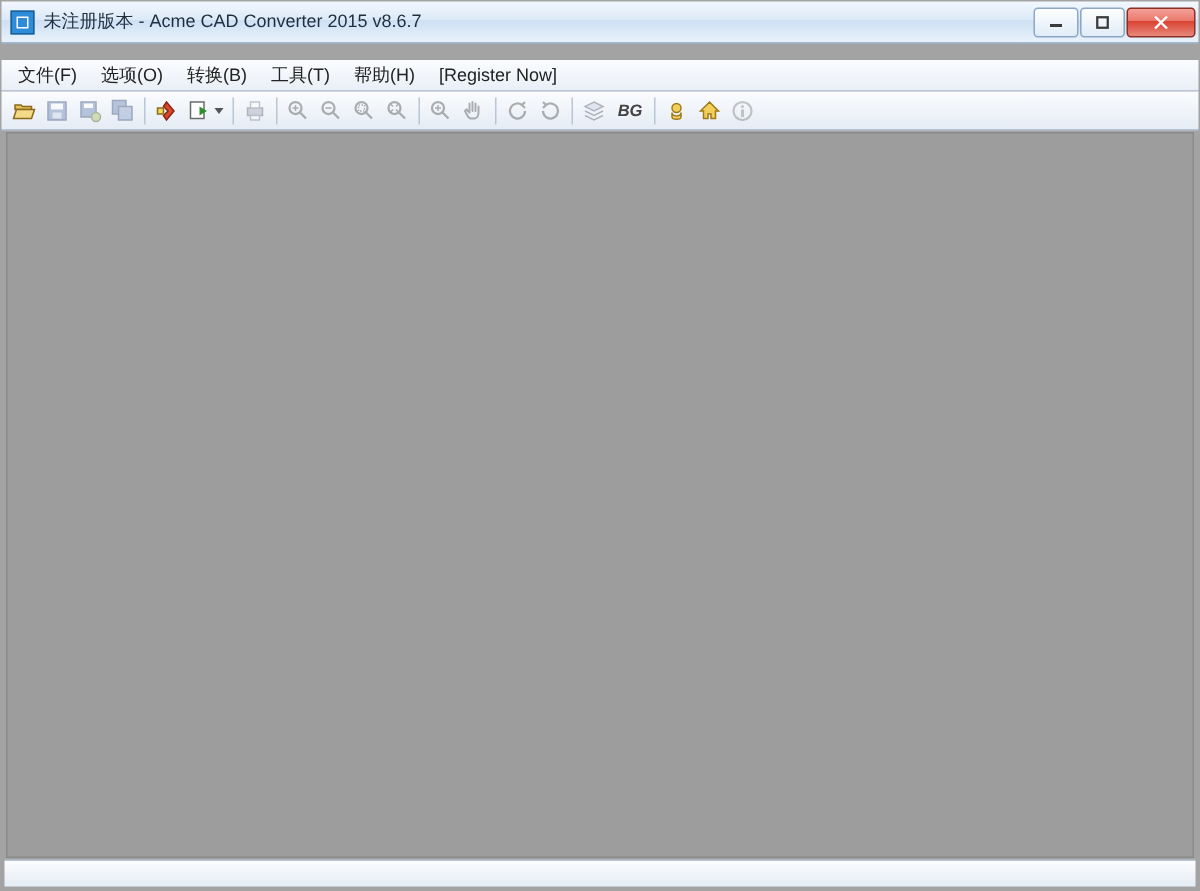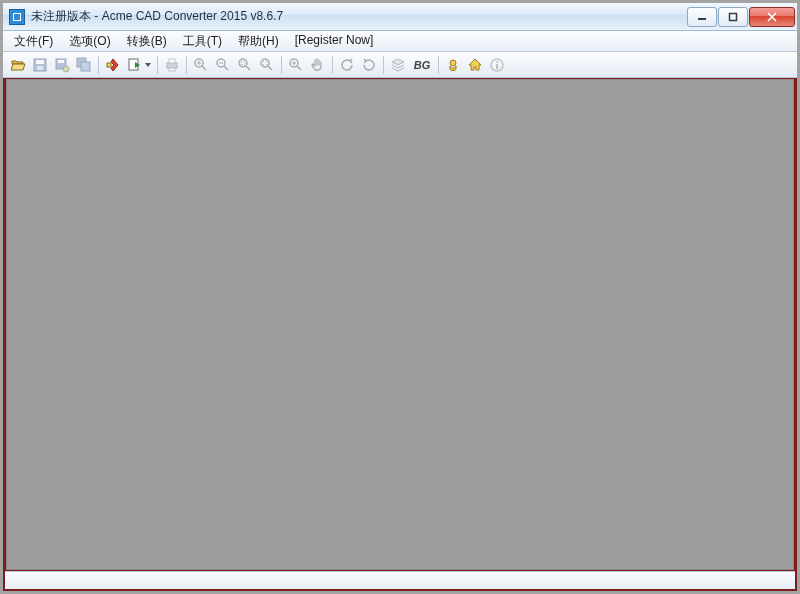--- a/index.html
+++ b/index.html
@@ -7,22 +7,22 @@
       font-family: "Microsoft YaHei", "SimSun", Tahoma, sans-serif;
       font-size: 12px;
       background: #d6dce5;
       width: 800px;
       height: 594px;
       overflow: hidden;
     }
     .window {
       width: 800px;
       height: 594px;
-      border: 3px solid #a3a3a3;
-      background: #7f1d1d;
+      border: 1px solid #a3a3a3;
+      background: #a3a3a3;
       display: flex;
       flex-direction: column;
       box-shadow: 0 0 4px rgba(0,0,0,.2);
     }
     
     .titlebar {
       height: 28px;
       background: linear-gradient(to bottom, #f3f8fe 0%, #dce9f7 45%, #cde0f3 46%, #e9f2fb 100%);
       border-bottom: 1px solid #9fb9d4;
       display: flex;
@@ -57,23 +57,25 @@
       border-color: #8a2f22;
       color: #fff;
     }
     .win-btn svg { width: 10px; height: 10px; }
     
     .menubar {
       height: 21px;
       background: linear-gradient(to bottom, #fbfcfe, #e9eff7);
       border-bottom: 1px solid #b8c6d6;
       display: flex;
+      align-items: center;
       padding: 0 4px;
       gap: 2px;
       color: #222;
+      margin-top: 11px;
     }
     .menubar .menu-item {
       padding: 2px 7px;
       border-radius: 2px;
     }
     
     .toolbar {
       height: 26px;
       background: linear-gradient(to bottom, #fbfcfe, #e5ecf4);
       border-bottom: 1px solid #b8c6d6;

